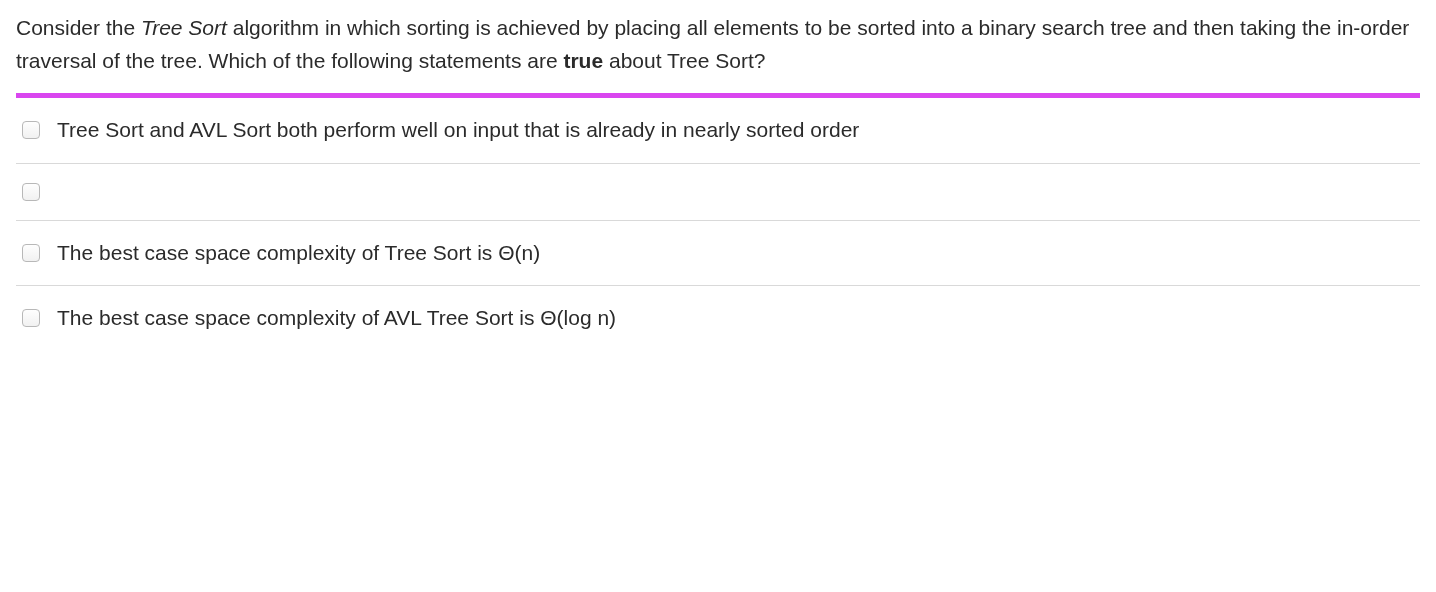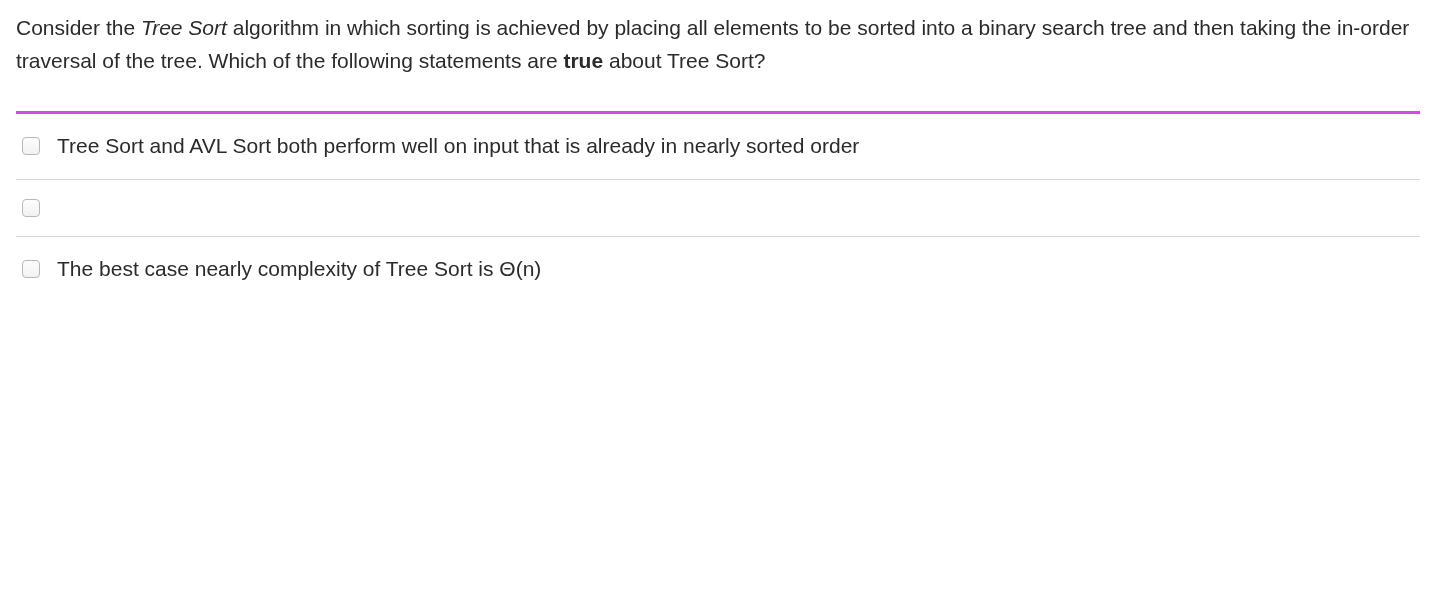--- a/index.html
+++ b/index.html
@@ -6,24 +6,24 @@
   body {
     margin: 0;
     padding: 12px 16px;
     font-family: "Helvetica Neue", Helvetica, Arial, sans-serif;
     font-size: 21px;
     color: #2b2b2b;
     background: #fff;
     line-height: 1.55;
     width: 1436px;
   }
-  .question { margin-bottom: 34px; }
+  .question { margin-bottom: 16px; }
   .question em { font-style: italic; }
   .question strong { font-weight: 700; }
-  .options { border-top: 3px solid #d946ef; }
+  .options { border-top: 5px solid #d946ef; }
   .option {
     display: flex;
     align-items: center;
     gap: 14px;
     padding: 16px 6px 16px 2px;
     border-bottom: 1px solid #d9d9d9;
   }
   .option:last-child { border-bottom: none; }
   .chk {
     appearance: none;
@@ -53,17 +53,21 @@
     <span class="opt-label">Tree Sort and AVL Sort both perform well on input that is already in nearly sorted order</span>
   </label>
 
   <label class="option">
     <input type="checkbox" class="chk" style="">
   </label>
 
 
   <label class="option">
     <input type="checkbox" class="chk" style="">
-    <span class="opt-label">The best case nearly complexity of Tree Sort is Θ(n)</span>
+    <span class="opt-label">The best case space complexity of Tree Sort is Θ(n)</span>
   </label>
 
+  <label class="option">
+    <input type="checkbox" class="chk" style="">
+    <span class="opt-label">The best case space complexity of AVL Tree Sort is Θ(log n)</span>
+  </label>
 
 </div>
 
 </body></html>

